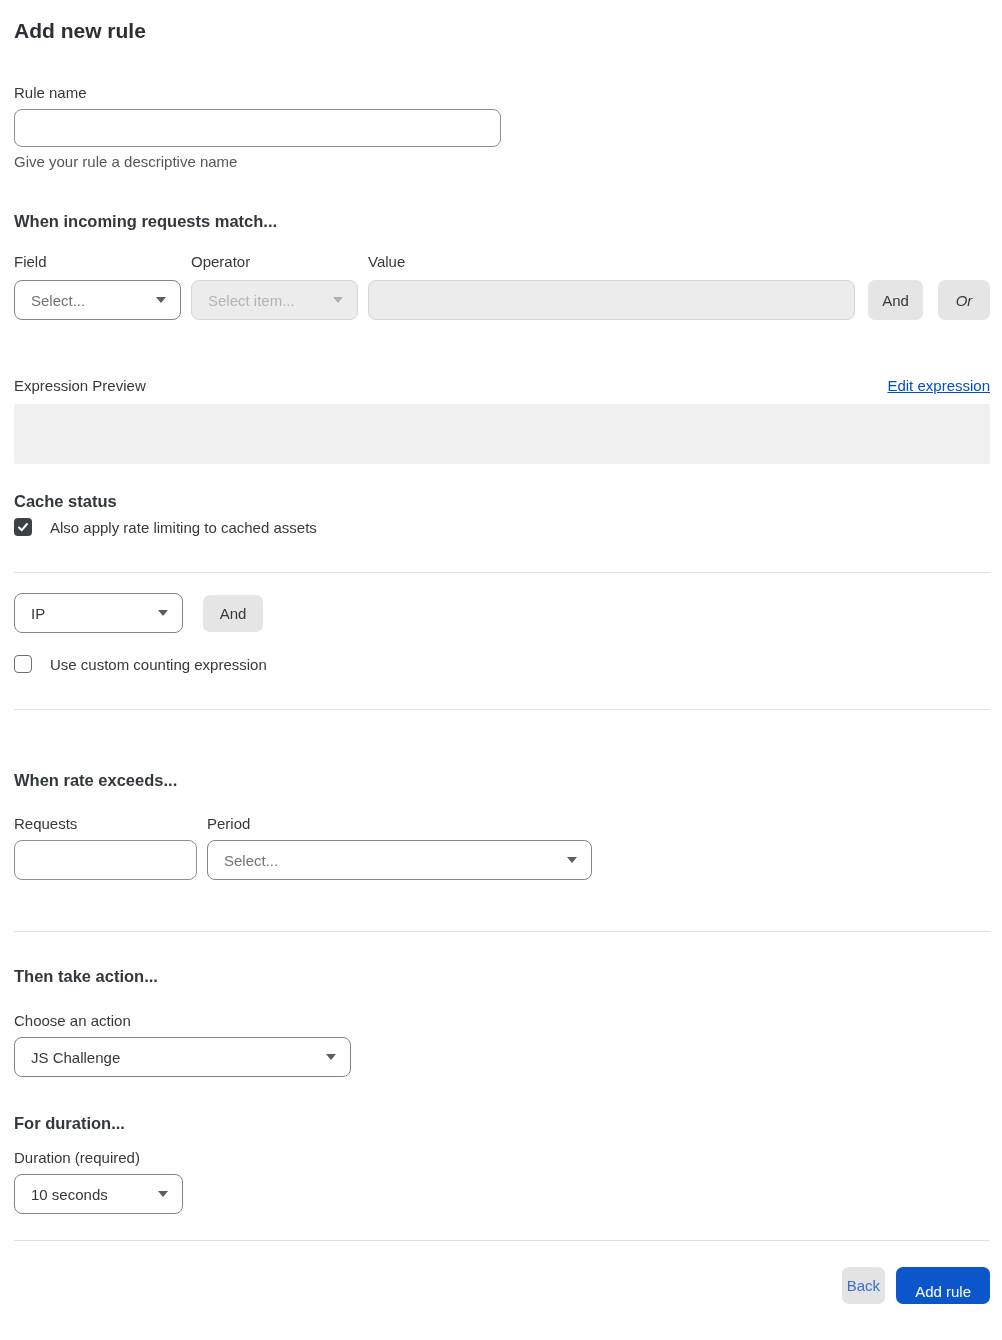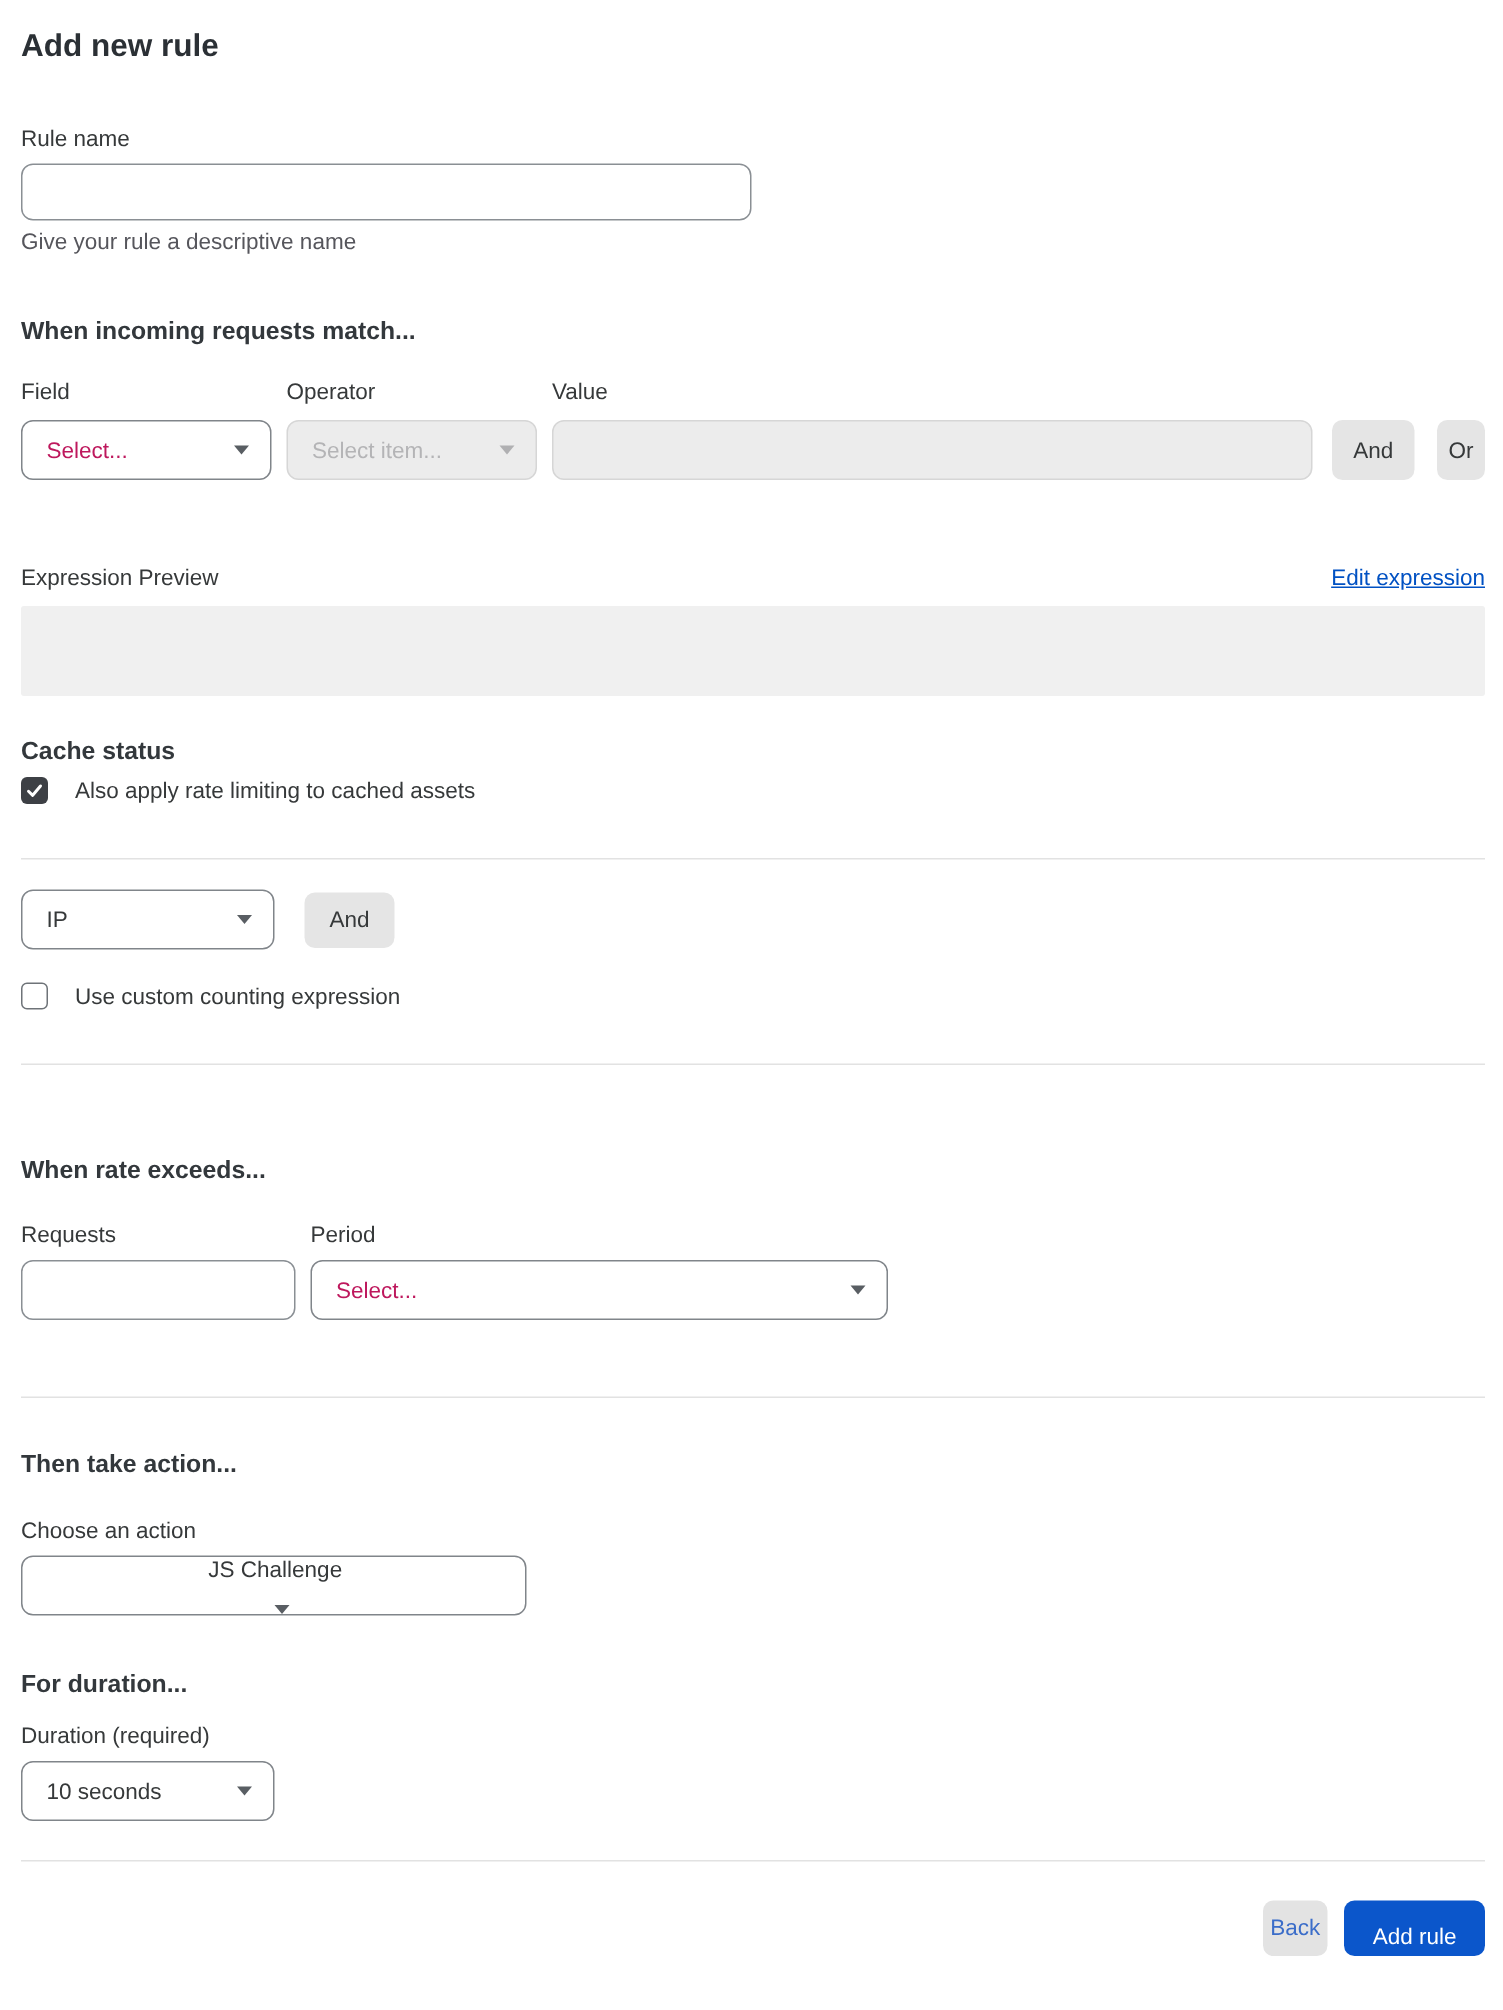--- a/index.html
+++ b/index.html
@@ -64,21 +64,21 @@
     border-radius: 8px;
     background: #fff;
     display: flex;
     align-items: center;
     justify-content: space-between;
     padding: 0 14px 0 16px;
     font-size: 15px;
     color: #36393a;
     cursor: pointer;
   }
-  .select .placeholder { color: #be185d; }
+  .select .placeholder { color: #737373; }
   .select.disabled {
     background: #ececec;
     border-color: #d6d6d6;
     cursor: default;
   }
   .select.disabled .sel-text { color: #b4b4b6; }
   .chev {
     width: 0; height: 0;
     border-left: 5px solid transparent;
     border-right: 5px solid transparent;
@@ -199,21 +199,21 @@
       <span class="chev"></span>
     </div>
     <div class="select disabled" style="width:167px; flex:none; margin-left:10px;">
       <span class="sel-text">Select item...</span>
       <span class="chev"></span>
     </div>
     <div style="flex:1; margin-left:10px;">
       <input class="text-input disabled" type="text" disabled="" style="height: 40px;" value="">
     </div>
     <button class="gray-btn" style="width:55px; height:40px; margin-left:13px; flex:none;">And</button>
-    <button class="gray-btn" style="width:32px; height:40px; margin-left:15px; flex:none;">Or</button>
+    <button class="gray-btn" style="width:52px; height:40px; margin-left:15px; flex:none;font-style:italic;">Or</button>
   </div>
 
   <div class="row" style="margin-top:57px; justify-content:space-between; align-items:baseline;">
     <span class="field-label">Expression Preview</span>
     <span class="link">Edit expression</span>
   </div>
   <div class="preview-box" style="margin-top:10px;"></div>
 
   <h2 class="section-heading" style="margin-top:27px;">Cache status</h2>
   <div class="checkbox-row" style="margin-top:7px;">
@@ -253,21 +253,21 @@
     <div class="select" style="width:385px; flex:none; margin-left:10px;">
       <span class="sel-text placeholder">Select...</span>
       <span class="chev"></span>
     </div>
   </div>
 
   <hr class="divider" style="margin-top:51px;">
 
   <h2 class="section-heading" style="margin-top:34px;">Then take action...</h2>
   <label class="field-label" style="margin-top:26px;">Choose an action</label>
-  <div class="select" style="width:337px; margin-top:8px;flex-direction:column;">
+  <div class="select" style="width:337px; margin-top:8px;">
     <span class="sel-text">JS Challenge</span>
     <span class="chev"></span>
   </div>
 
   <h2 class="section-heading" style="margin-top:36px;">For duration...</h2>
   <label class="field-label" style="margin-top:16px;">Duration (required)</label>
   <div class="select" style="width:169px; margin-top:8px;">
     <span class="sel-text">10 seconds</span>
     <span class="chev"></span>
   </div>

